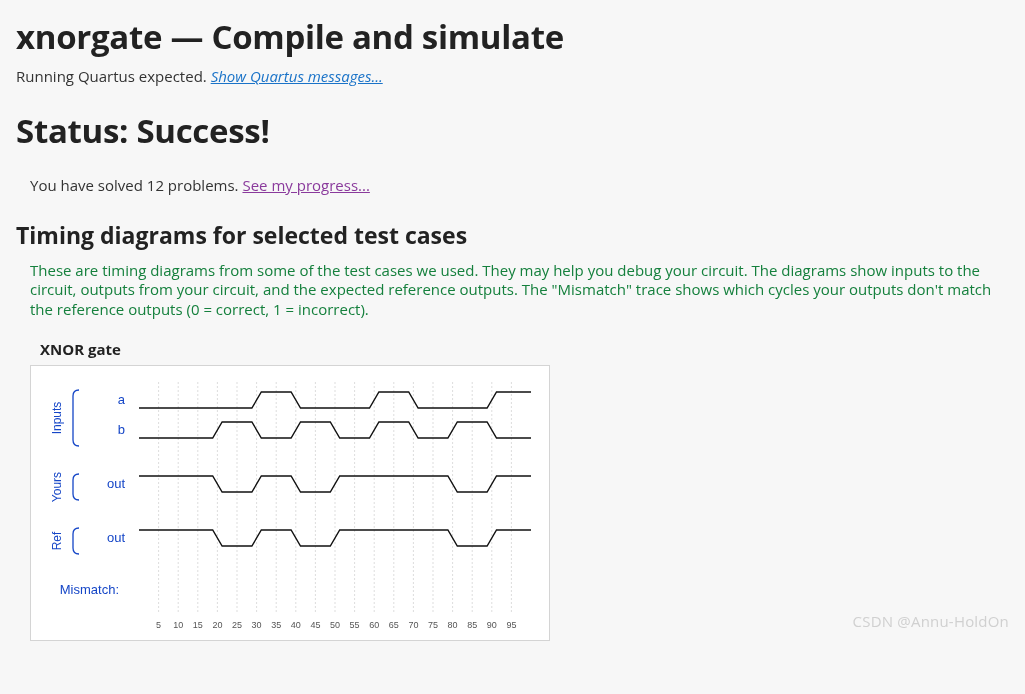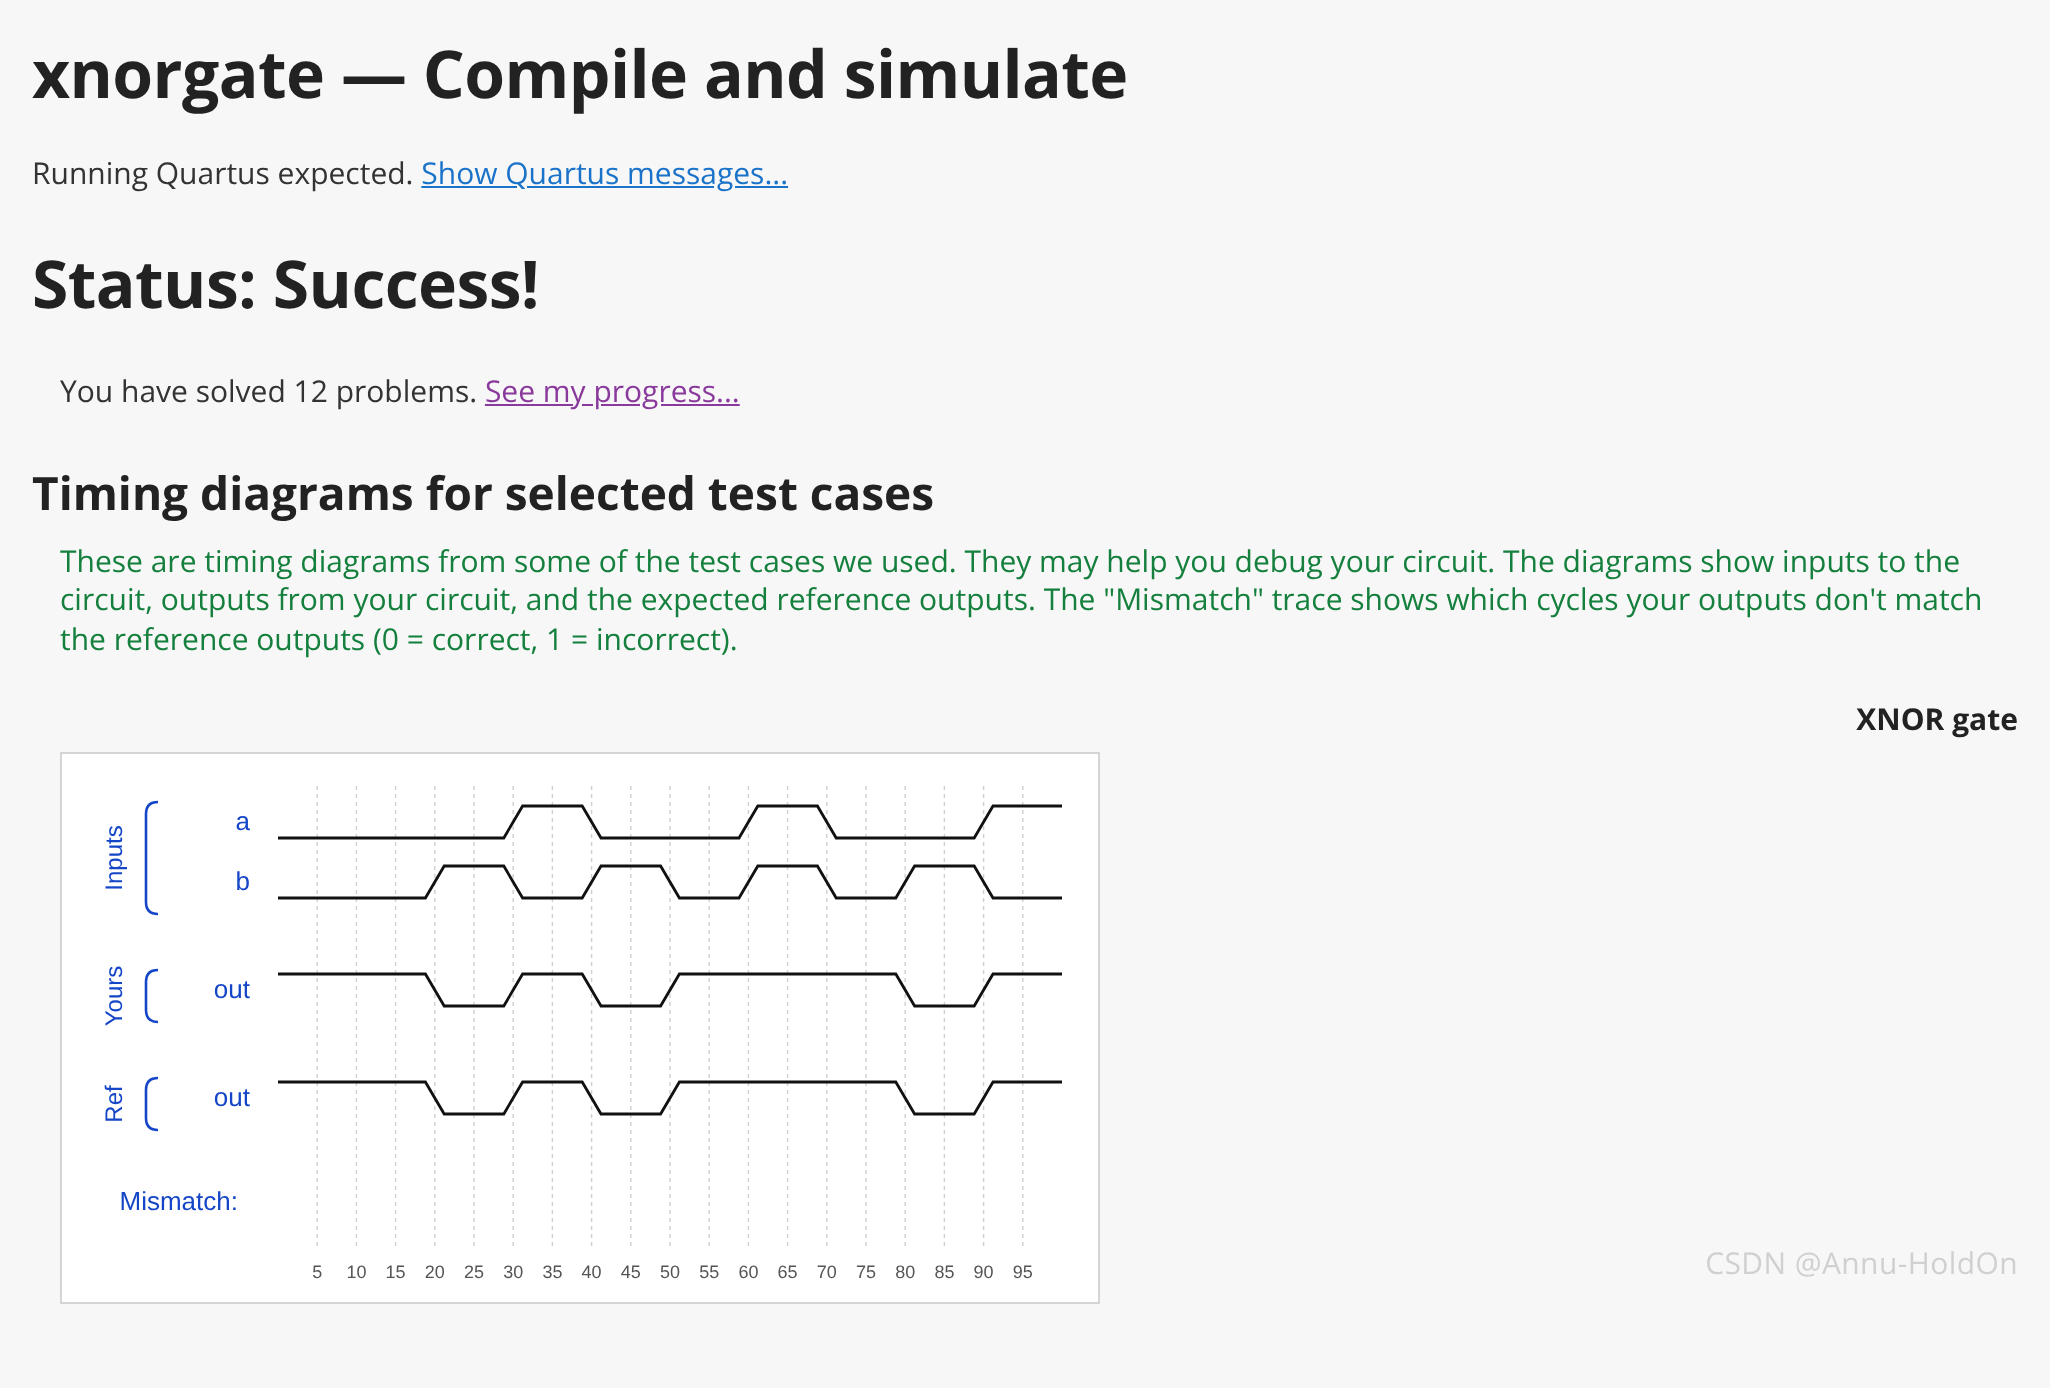--- a/index.html
+++ b/index.html
@@ -7,25 +7,25 @@
       background: #f7f7f7;
       font-family: "Open Sans", "Segoe UI", Arial, sans-serif;
       color: #222;
       padding: 14px 16px;
       width: 1025px;
       position: relative;
     }
     h1 {
       font-weight: 700;
       font-size: 33px;
-      margin-bottom: 19px;
+      margin-bottom: 8px;
       letter-spacing: -0.3px;
     }
     .status-lines { font-size: 15px; color: #333; line-height: 1.25; margin-bottom: 22px; }
-    .status-lines a { color: #1a73c8; text-decoration: underline; }
+    .status-lines a { color: #1a73c8; text-decoration: underline; font-style: italic; }
     h2.status {
       font-weight: 700;
       font-size: 33px;
       margin-bottom: 22px;
       letter-spacing: -0.3px;
       display: inline-block;
     }
     .progress {
       font-size: 15px;
       color: #333;
@@ -43,21 +43,20 @@
       color: #15803d;
       line-height: 1.3;
       margin-left: 14px;
       margin-bottom: 20px;
     }
     .diagram-title {
       font-weight: 700;
       font-size: 15px;
       margin-left: 24px;
       margin-bottom: 6px;
-      text-align: right;
     }
     .diagram-box {
       width: 520px;
       height: 276px;
       border: 1px solid #d4d4d4;
       background: #ffffff;
       margin-left: 14px;
       position: relative;
       padding: 12px 8px 4px 8px;
     }

